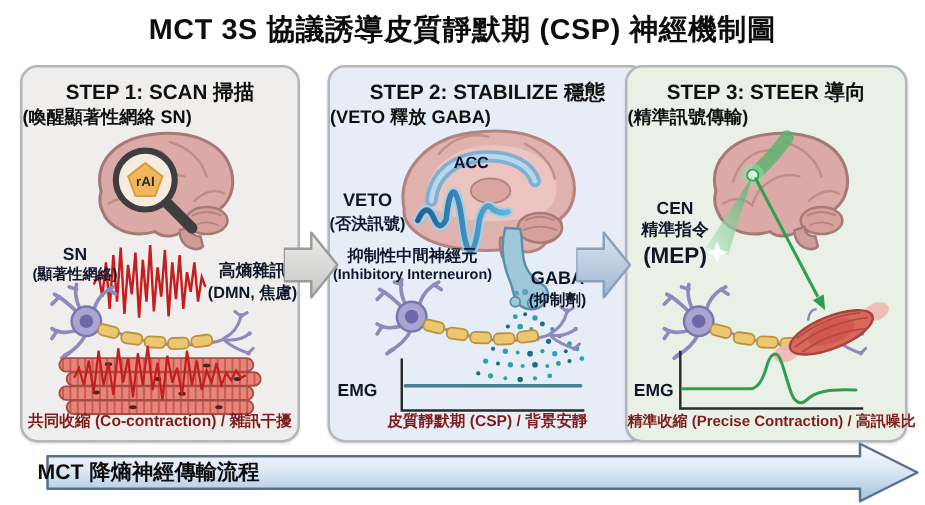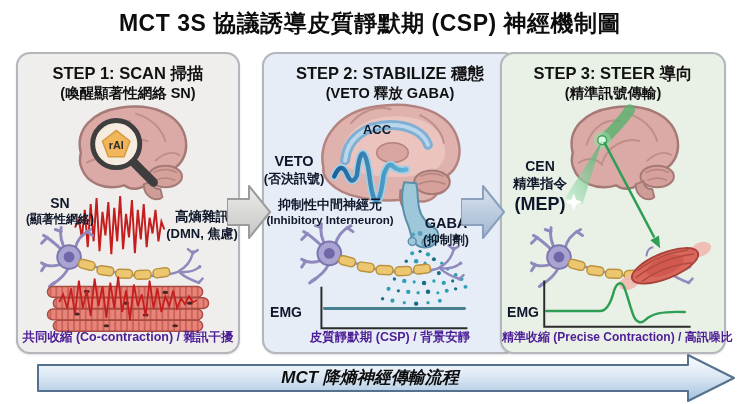--- a/index.html
+++ b/index.html
@@ -6,28 +6,28 @@
   .canvas{position:relative;width:740px;height:404px;background:#ffffff;overflow:hidden;
           font-family:"Liberation Sans","DejaVu Sans",sans-serif;color:#111;}
   .main-title{position:absolute;top:8px;left:0;right:0;text-align:center;
               font-size:23px;font-weight:800;letter-spacing:.5px;color:#0d0d0d;}
   .panel{position:absolute;top:52px;height:302px;border:2px solid #b3b6ba;border-radius:14px;
          box-sizing:border-box;box-shadow:0 1px 2px rgba(0,0,0,.12);}
   .p1{left:16px;width:224px;background:#efeeec;}
   .p2{left:262px;width:256px;background:#e6edf7;}
   .p3{left:500px;width:226px;background:#e9f1e7;}
   .ptitle{position:absolute;top:9px;left:0;right:0;text-align:center;font-size:16.5px;font-weight:800;}
-  .psub{position:absolute;top:30px;left:0;right:0;text-align:center;font-size:14.5px;font-weight:800;}
+  .psub{position:absolute;top:30px;left:0;right:0;text-align:left;font-size:14.5px;font-weight:800;}
   .art{position:absolute;inset:0;width:100%;height:100%;}
   .lbl{position:absolute;transform:translateX(-50%);text-align:left;font-weight:800;
        white-space:nowrap;color:#0f172a;line-height:1.05;}
   .caption{position:absolute;bottom:6px;left:0;right:0;text-align:center;font-weight:800;
-           font-size:12.5px;white-space:nowrap;color:#4c1d95;}
-  .flow-label{position:absolute;top:366px;left:30px;width:680px;text-align:center;
-              font-size:17px;font-weight:800;color:#0d0d0d;font-style:italic;}
+           font-size:12.5px;white-space:nowrap;color:#7f1d1d;}
+  .flow-label{position:absolute;top:366px;left:30px;width:680px;text-align:left;
+              font-size:17px;font-weight:800;color:#0d0d0d;}
   svg{display:block;}
   .defs-holder{position:absolute;width:0;height:0;overflow:hidden;}
   .block-arrow{position:absolute;}
 </style>
 </head>
 <body>
 
 <svg class="defs-holder" aria-hidden="true">
   <defs>
     <pattern id="fiberStripes" width="6" height="12" patternUnits="userSpaceOnUse">

